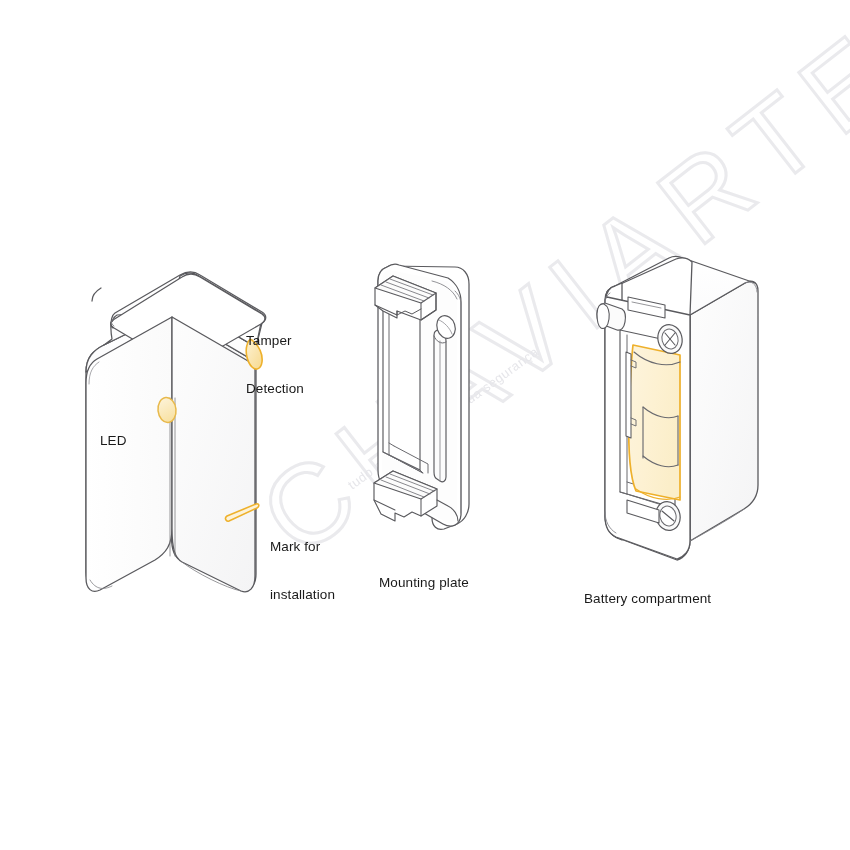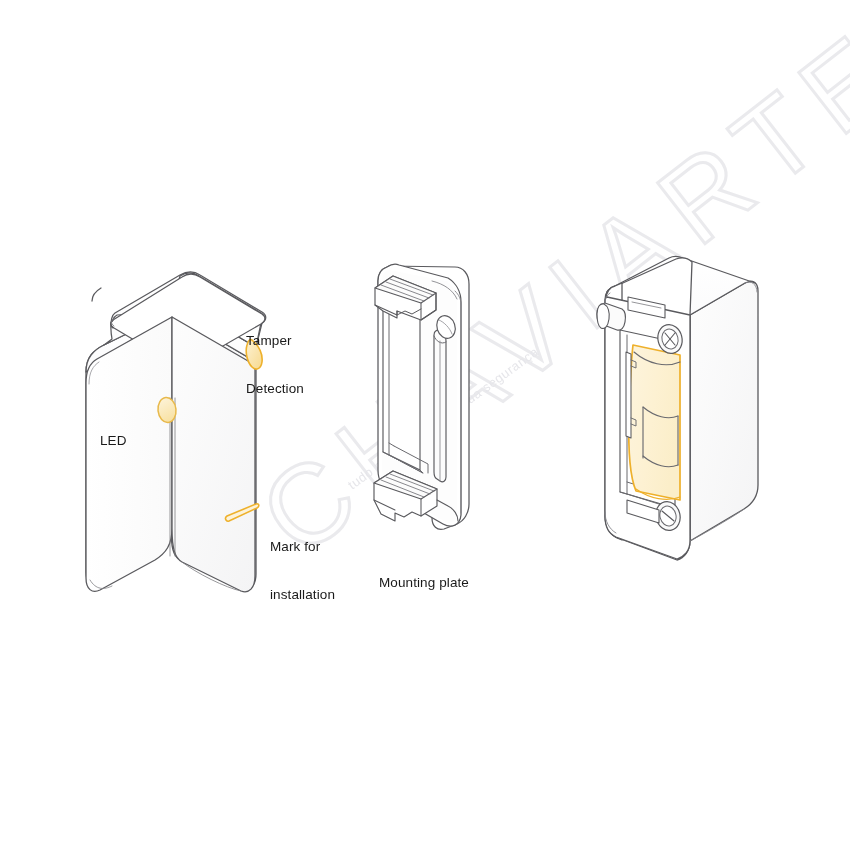--- a/index.html
+++ b/index.html
@@ -418,14 +418,17 @@
 
   <div class="lbl" id="lbl-mark" style="left:270px; top:507px;">
     <div>Mark for</div>
     <div>installation</div>
   </div>
 
   <div class="lbl part" id="lbl-plate" style="left:379px; top:543px;">
     <div>Mounting plate</div>
   </div>
 
+  <div class="lbl part" id="lbl-battery" style="left:584px; top:559px;">
+    <div>Battery compartment</div>
+  </div>
 
 </div>
 
 </body></html>

